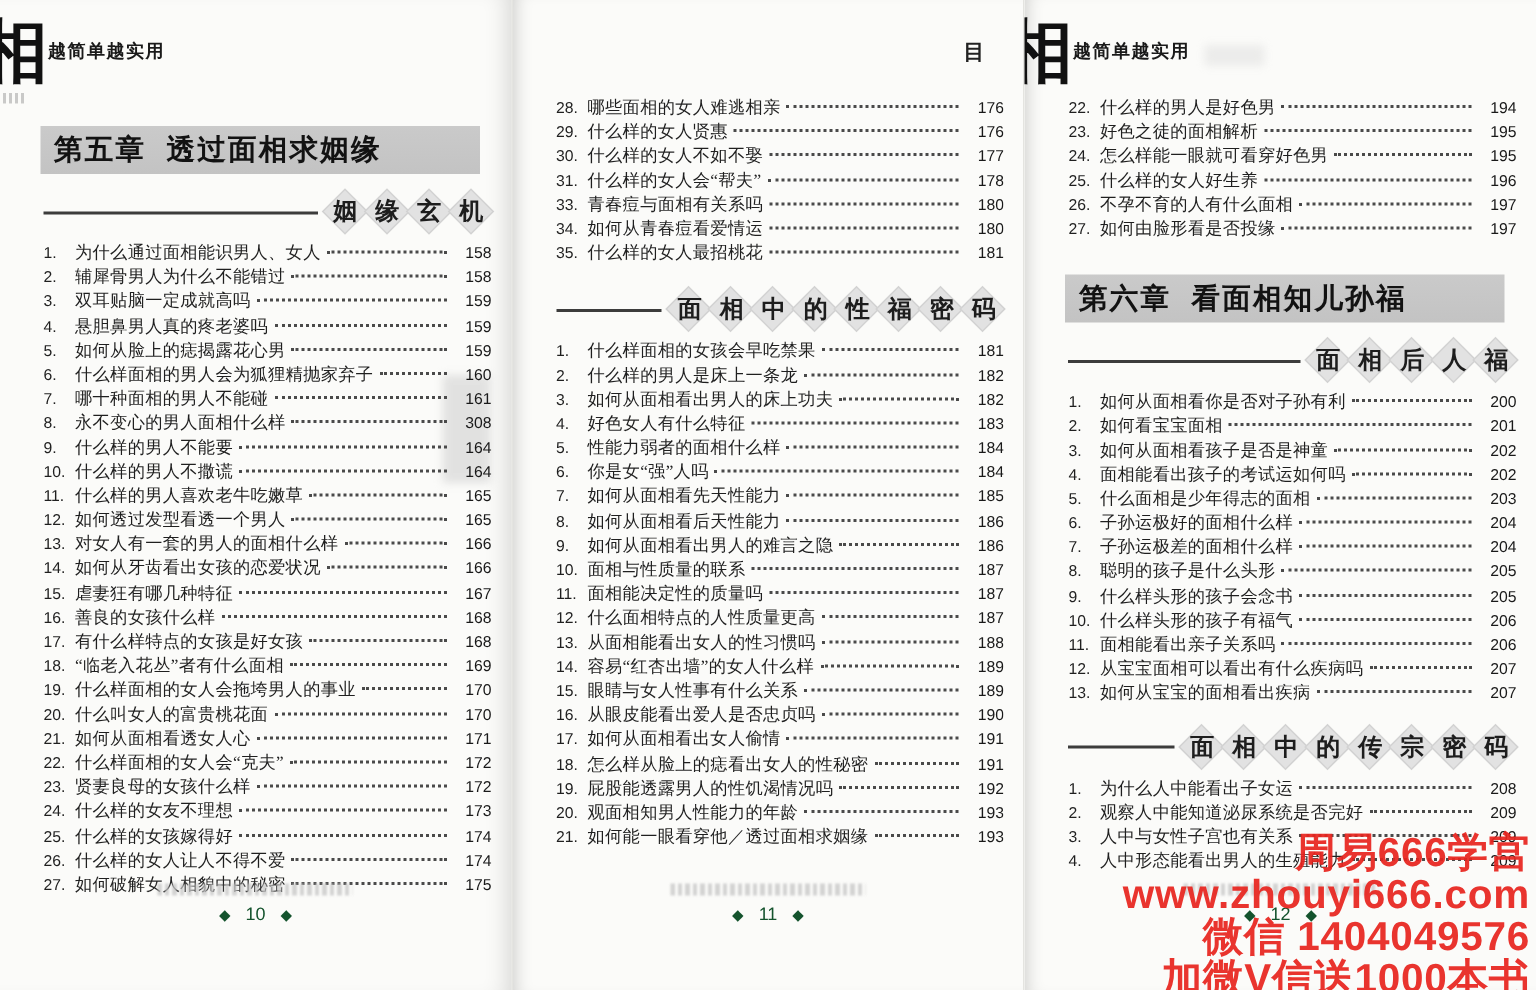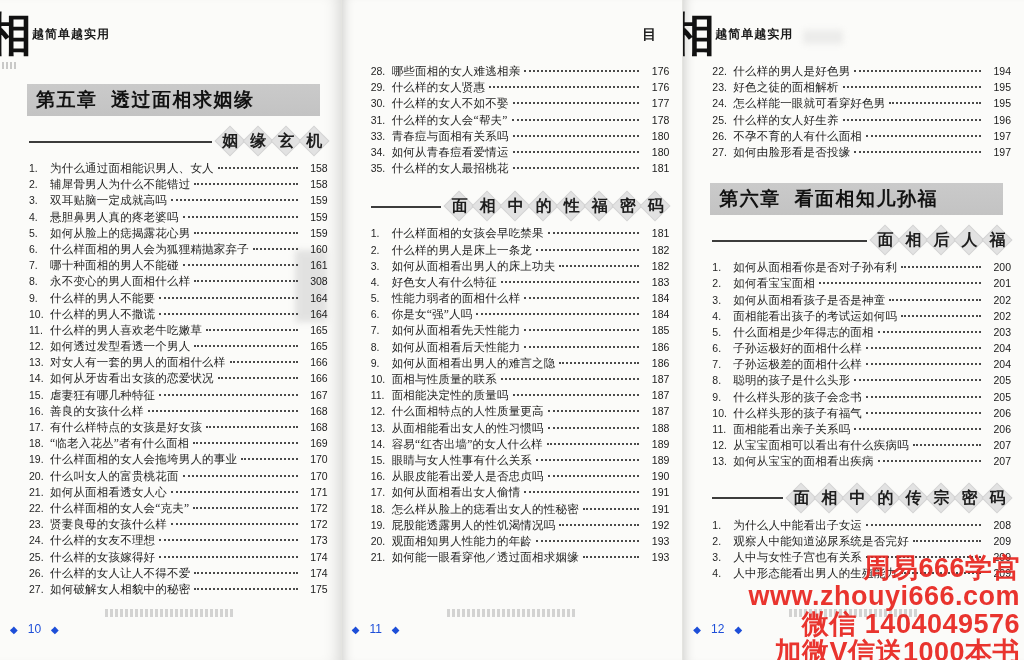--- a/index.html
+++ b/index.html
@@ -42,22 +42,22 @@
   .toc-row { display:flex; align-items:baseline; height:16.2px; font-size:11.5px; color:#1f1f1f;
              overflow:hidden; }
   .toc-num { flex:none; width:23px; padding-left:2px; font-family:"Liberation Sans",sans-serif;
              font-size:10.5px; }
   .toc-title { flex:none; white-space:nowrap; font-weight:500; letter-spacing:.2px; }
   .toc-leader { flex:1; min-width:8px; border-bottom:2px dotted #4a4a4a; margin:0 4px;
                 transform:translateY(-3px); }
   .toc-page { flex:none; width:26px; text-align:right; font-family:"Liberation Sans",sans-serif;
               font-size:10.5px; color:#191919; }
 
-  .footer { position:absolute; left:0; right:0; bottom:24px; 
-            font-family:"Liberation Sans",sans-serif; font-size:12px; color:#1d4ed8; }
+  .footer { position:absolute; left:0; right:0; bottom:44px; text-align:center;
+            font-family:"Liberation Sans",sans-serif; font-size:12px; color:#14532d; }
   .footer .smudge-line { width:130px; height:8px; margin:0 auto 5px;
             background:repeating-linear-gradient(90deg,#c6c6c6 0 3px,transparent 3px 5px);
             opacity:.75; filter:blur(.6px); }
   .footer .deco { font-size:10px; margin:0 10px; }
 
   .patch { position:absolute; background:#c9c9c9; opacity:.5; filter:blur(3px); }
   .patch-a { width:32px; height:72px; right:14px; top:250px; }
   .patch-b { width:40px; height:14px; left:120px; top:30px; opacity:.3; }
 
   .watermark { position:absolute; right:4px; bottom:-6px; text-align:right; z-index:5;

